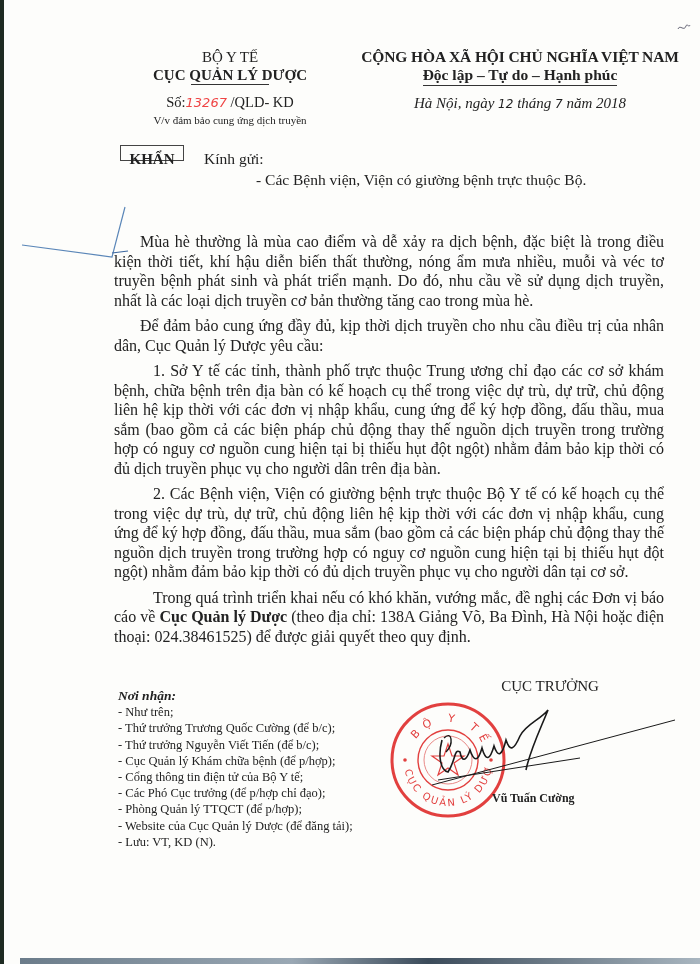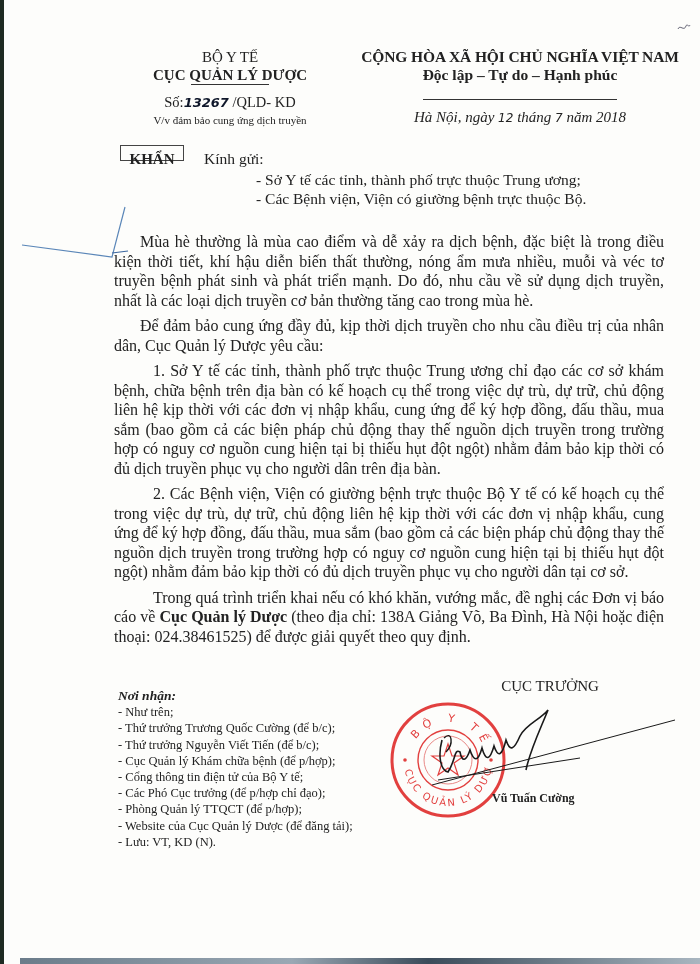--- a/index.html
+++ b/index.html
@@ -11,26 +11,26 @@
   }
   .left-edge { position: absolute; left: 0; top: 0; width: 4px; height: 964px; background: #1e2a22; }
   .bottom-edge { position: absolute; left: 20px; right: 0; top: 958px; height: 6px; background: linear-gradient(90deg, #6b7c8a, #9aa8b4 40%, #3b4b5a 60%, #a9b6c0); }
   .pen-mark { position: absolute; }
 
   .hdr-left { position: absolute; left: 130px; top: 48px; width: 200px; text-align: center; }
   .ministry { font-size: 15px; line-height: 18px; }
   .dept { font-size: 15px; font-weight: bold; line-height: 18px; }
   .dept-line { display: block; width: 78px; height: 1px; background: #333; margin: 0 auto; }
   .docnum { font-size: 14.5px; margin-top: 8px; line-height: 18px; }
-  .docnum .hw { font-family: "DejaVu Sans", sans-serif; font-style: italic; font-size: 13px; color: #0f172a; font-weight: bold; }
+  .docnum .hw { font-family: "DejaVu Sans", sans-serif; font-style: italic; font-size: 13px; color: #ef4444; }
   .subject { font-size: 11px; line-height: 17px; }
 
   .hdr-right { position: absolute; left: 330px; top: 48px; width: 380px; text-align: center; }
   .nation { font-size: 15.5px; font-weight: bold; line-height: 18px; letter-spacing: -0.1px; }
-  .motto { display: inline-block; font-size: 15.5px; font-weight: bold; line-height: 18px; border-bottom: 1px solid #333; padding-bottom: 15px; }
+  .motto { display: inline-block; font-size: 15.5px; font-weight: bold; line-height: 18px; border-bottom: 1px solid #333; padding-bottom: 1px; }
   .place-date { font-size: 15px; font-style: italic; margin-top: 8px; line-height: 18px; }
   .place-date .hw { font-family: "DejaVu Sans", sans-serif; font-size: 12px; }
 
   .urgent-box { position: absolute; left: 120px; top: 145px; width: 64px; height: 16px; border: 1.3px solid #444; box-sizing: border-box; text-align: center; font-weight: bold; font-size: 15px; line-height: 26px; }
   .kinh-gui { position: absolute; left: 204px; top: 150px; font-size: 15.5px; }
   .recipients-to { position: absolute; left: 256px; top: 170px; font-size: 15.5px; line-height: 19px; }
 
   .body { position: absolute; left: 114px; top: 218px; width: 550px; font-size: 16px; line-height: 19.5px; text-align: justify; margin-top: 14px; }
   .body p { margin: 0 0 6px 0; text-indent: 26px; }
   .body p.item { text-indent: 39px; }
@@ -74,21 +74,20 @@
   <div class="nation">CỘNG HÒA XÃ HỘI CHỦ NGHĨA VIỆT NAM</div>
   <div class="motto">Độc lập – Tự do – Hạnh phúc</div>
   <div class="place-date">
     <span>Hà Nội, ngày </span><span class="hw">12</span><span> tháng </span><span class="hw">7</span><span> năm 2018</span>
   </div>
 </div>
 
 <div class="urgent-box">KHẨN</div>
 <div class="kinh-gui">Kính gửi:</div>
 <div class="recipients-to">
-  <div>- Sở Y tế các tỉnh, thành phố trực thuộc Trung ương;</div>
   <div>- Các Bệnh viện, Viện có giường bệnh trực thuộc Bộ.</div>
 </div>
 
 <div class="body">
   <p>Mùa hè thường là mùa cao điểm và dễ xảy ra dịch bệnh, đặc biệt là trong điều kiện thời tiết, khí hậu diễn biến thất thường, nóng ẩm mưa nhiều, muỗi và véc tơ truyền bệnh phát sinh và phát triển mạnh. Do đó, nhu cầu về sử dụng dịch truyền, nhất là các loại dịch truyền cơ bản thường tăng cao trong mùa hè.</p>
   <p>Để đảm bảo cung ứng đầy đủ, kịp thời dịch truyền cho nhu cầu điều trị của nhân dân, Cục Quản lý Dược yêu cầu:</p>
   <p class="item">1. Sở Y tế các tỉnh, thành phố trực thuộc Trung ương chỉ đạo các cơ sở khám bệnh, chữa bệnh trên địa bàn có kế hoạch cụ thể trong việc dự trù, dự trữ, chủ động liên hệ kịp thời với các đơn vị nhập khẩu, cung ứng để ký hợp đồng, đấu thầu, mua sắm (bao gồm cả các biện pháp chủ động thay thế nguồn dịch truyền trong trường hợp có nguy cơ nguồn cung hiện tại bị thiếu hụt đột ngột) nhằm đảm bảo kịp thời có đủ dịch truyền phục vụ cho người dân trên địa bàn.</p>
   <p class="item">2. Các Bệnh viện, Viện có giường bệnh trực thuộc Bộ Y tế có kế hoạch cụ thể trong việc dự trù, dự trữ, chủ động liên hệ kịp thời với các đơn vị nhập khẩu, cung ứng để ký hợp đồng, đấu thầu, mua sắm (bao gồm cả các biện pháp chủ động thay thế nguồn dịch truyền trong trường hợp có nguy cơ nguồn cung hiện tại bị thiếu hụt đột ngột) nhằm đảm bảo kịp thời có đủ dịch truyền phục vụ cho người dân tại cơ sở.</p>
   <p class="item"><span>Trong quá trình triển khai nếu có khó khăn, vướng mắc, đề nghị các Đơn vị báo cáo về </span><b>Cục Quản lý Dược</b><span> (theo địa chỉ: 138A Giảng Võ, Ba Đình, Hà Nội hoặc điện thoại: 024.38461525) để được giải quyết theo quy định.</span></p>
 </div>

